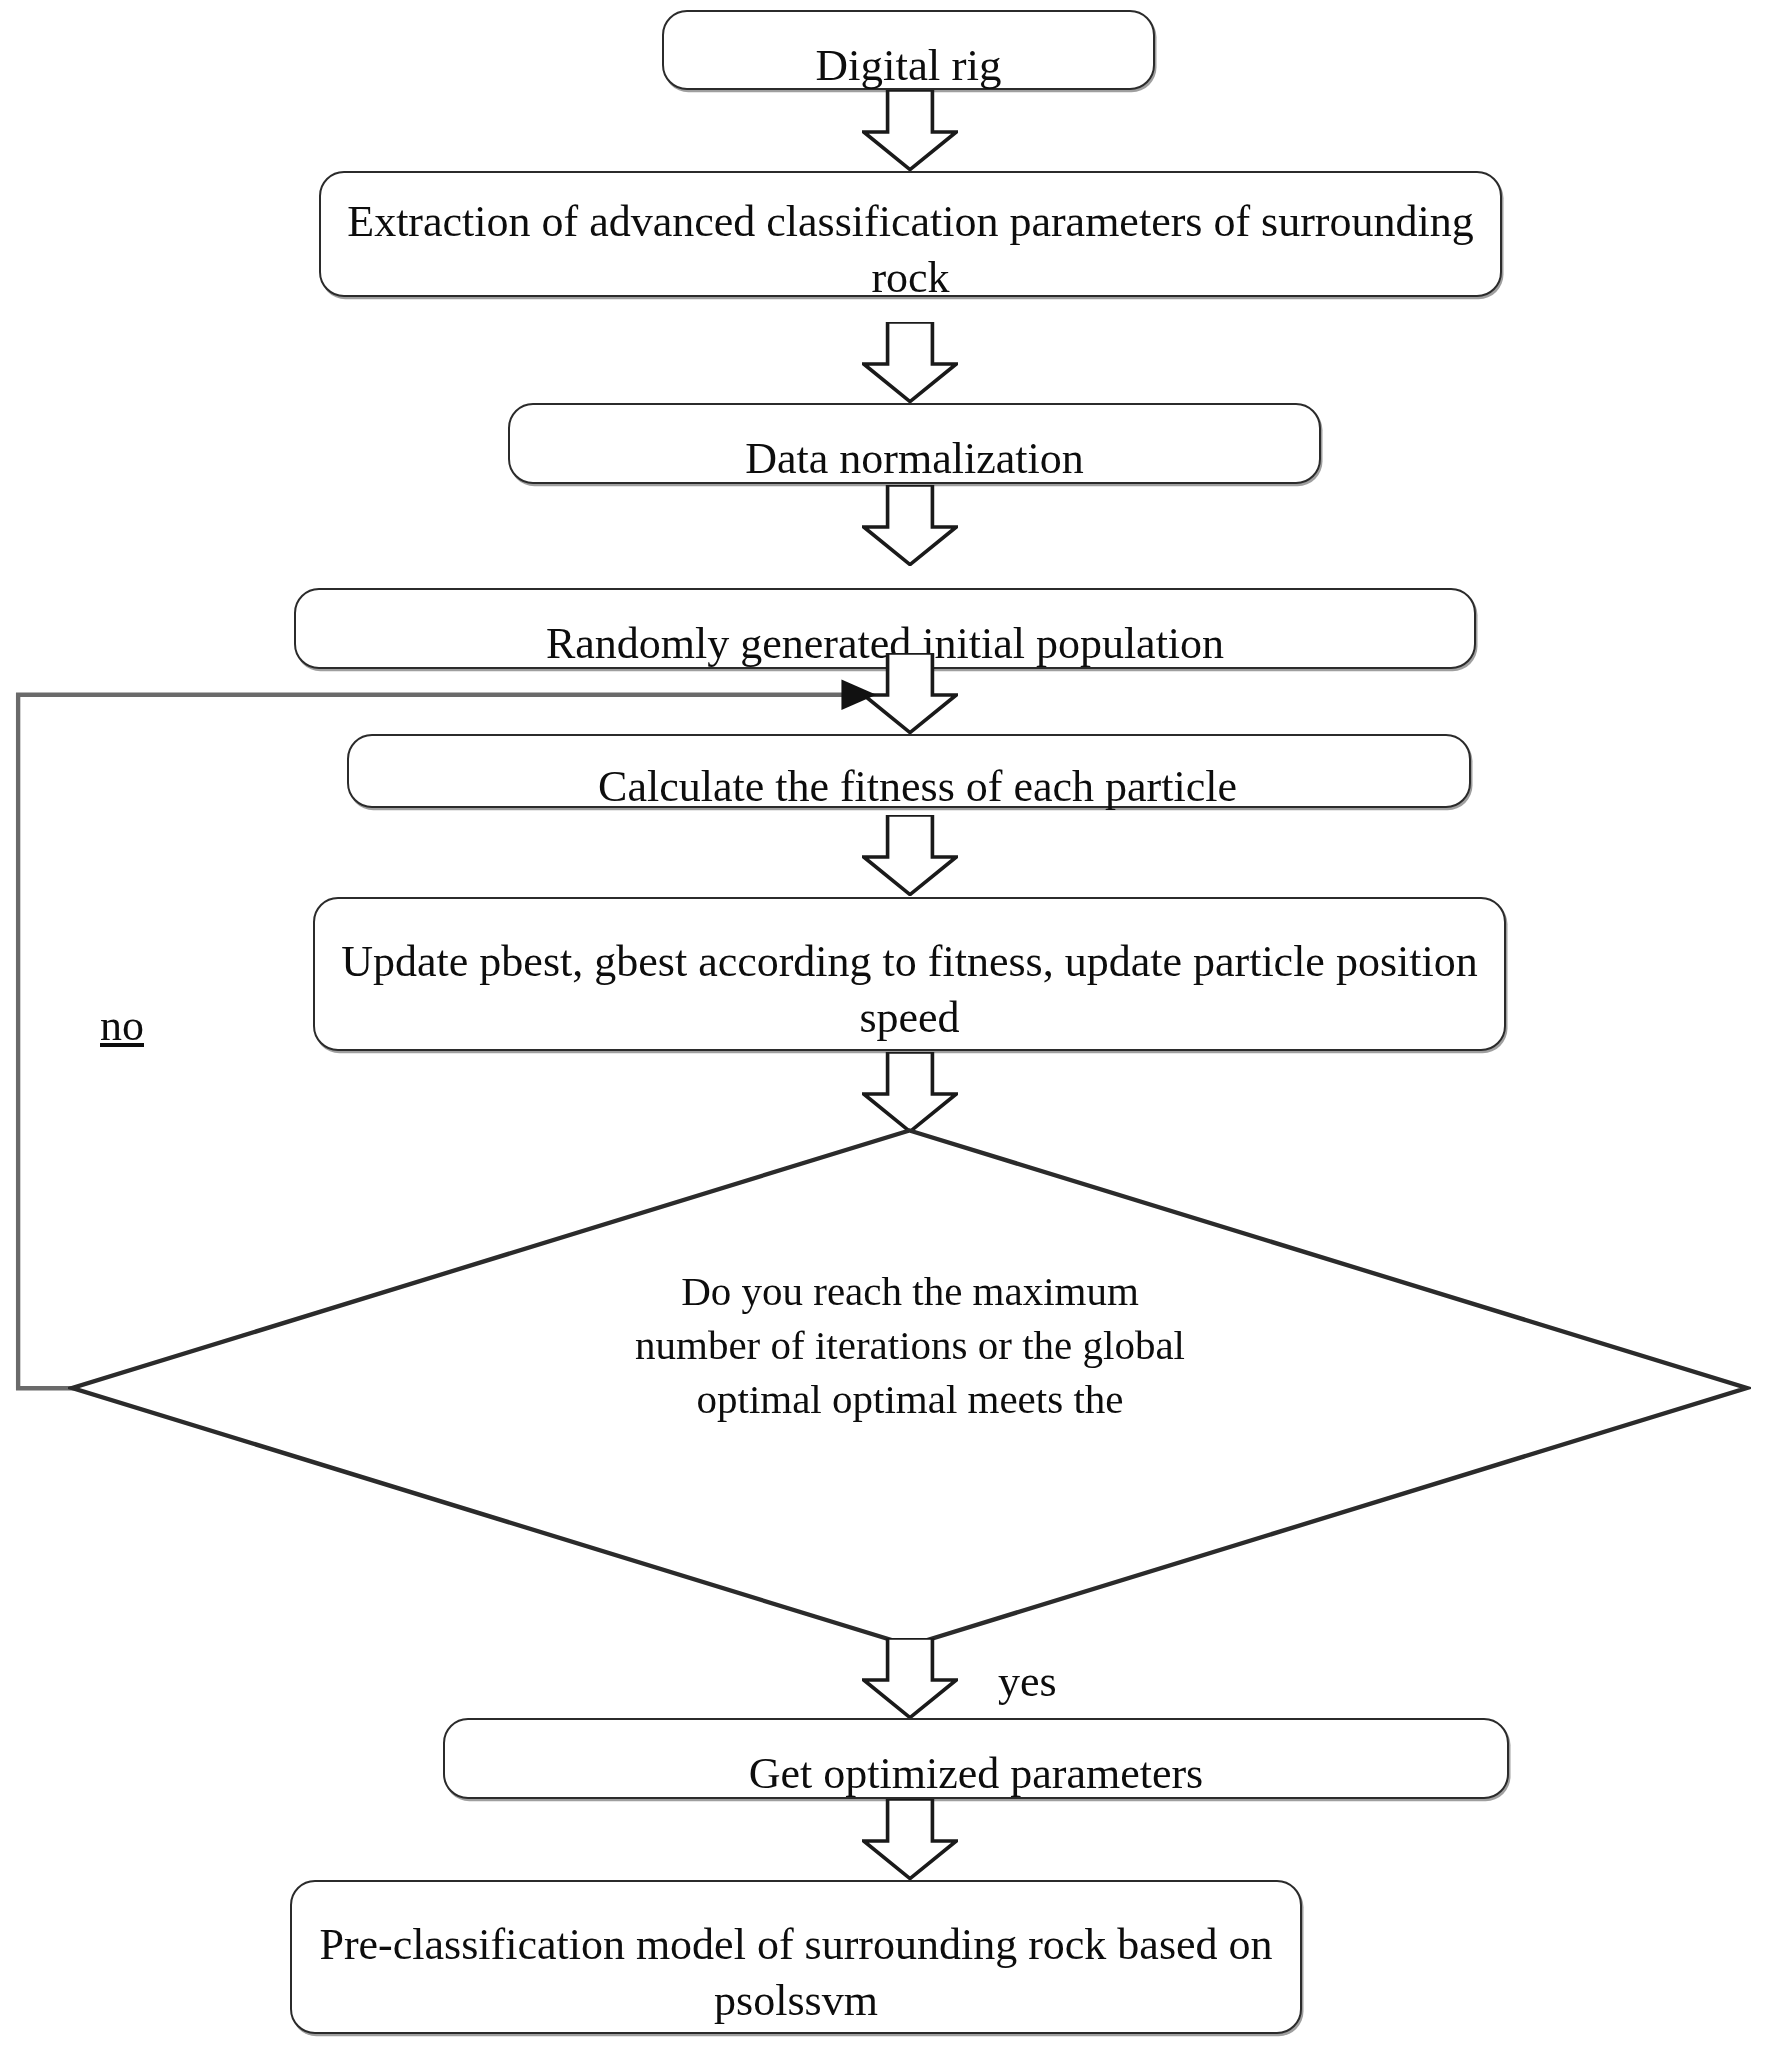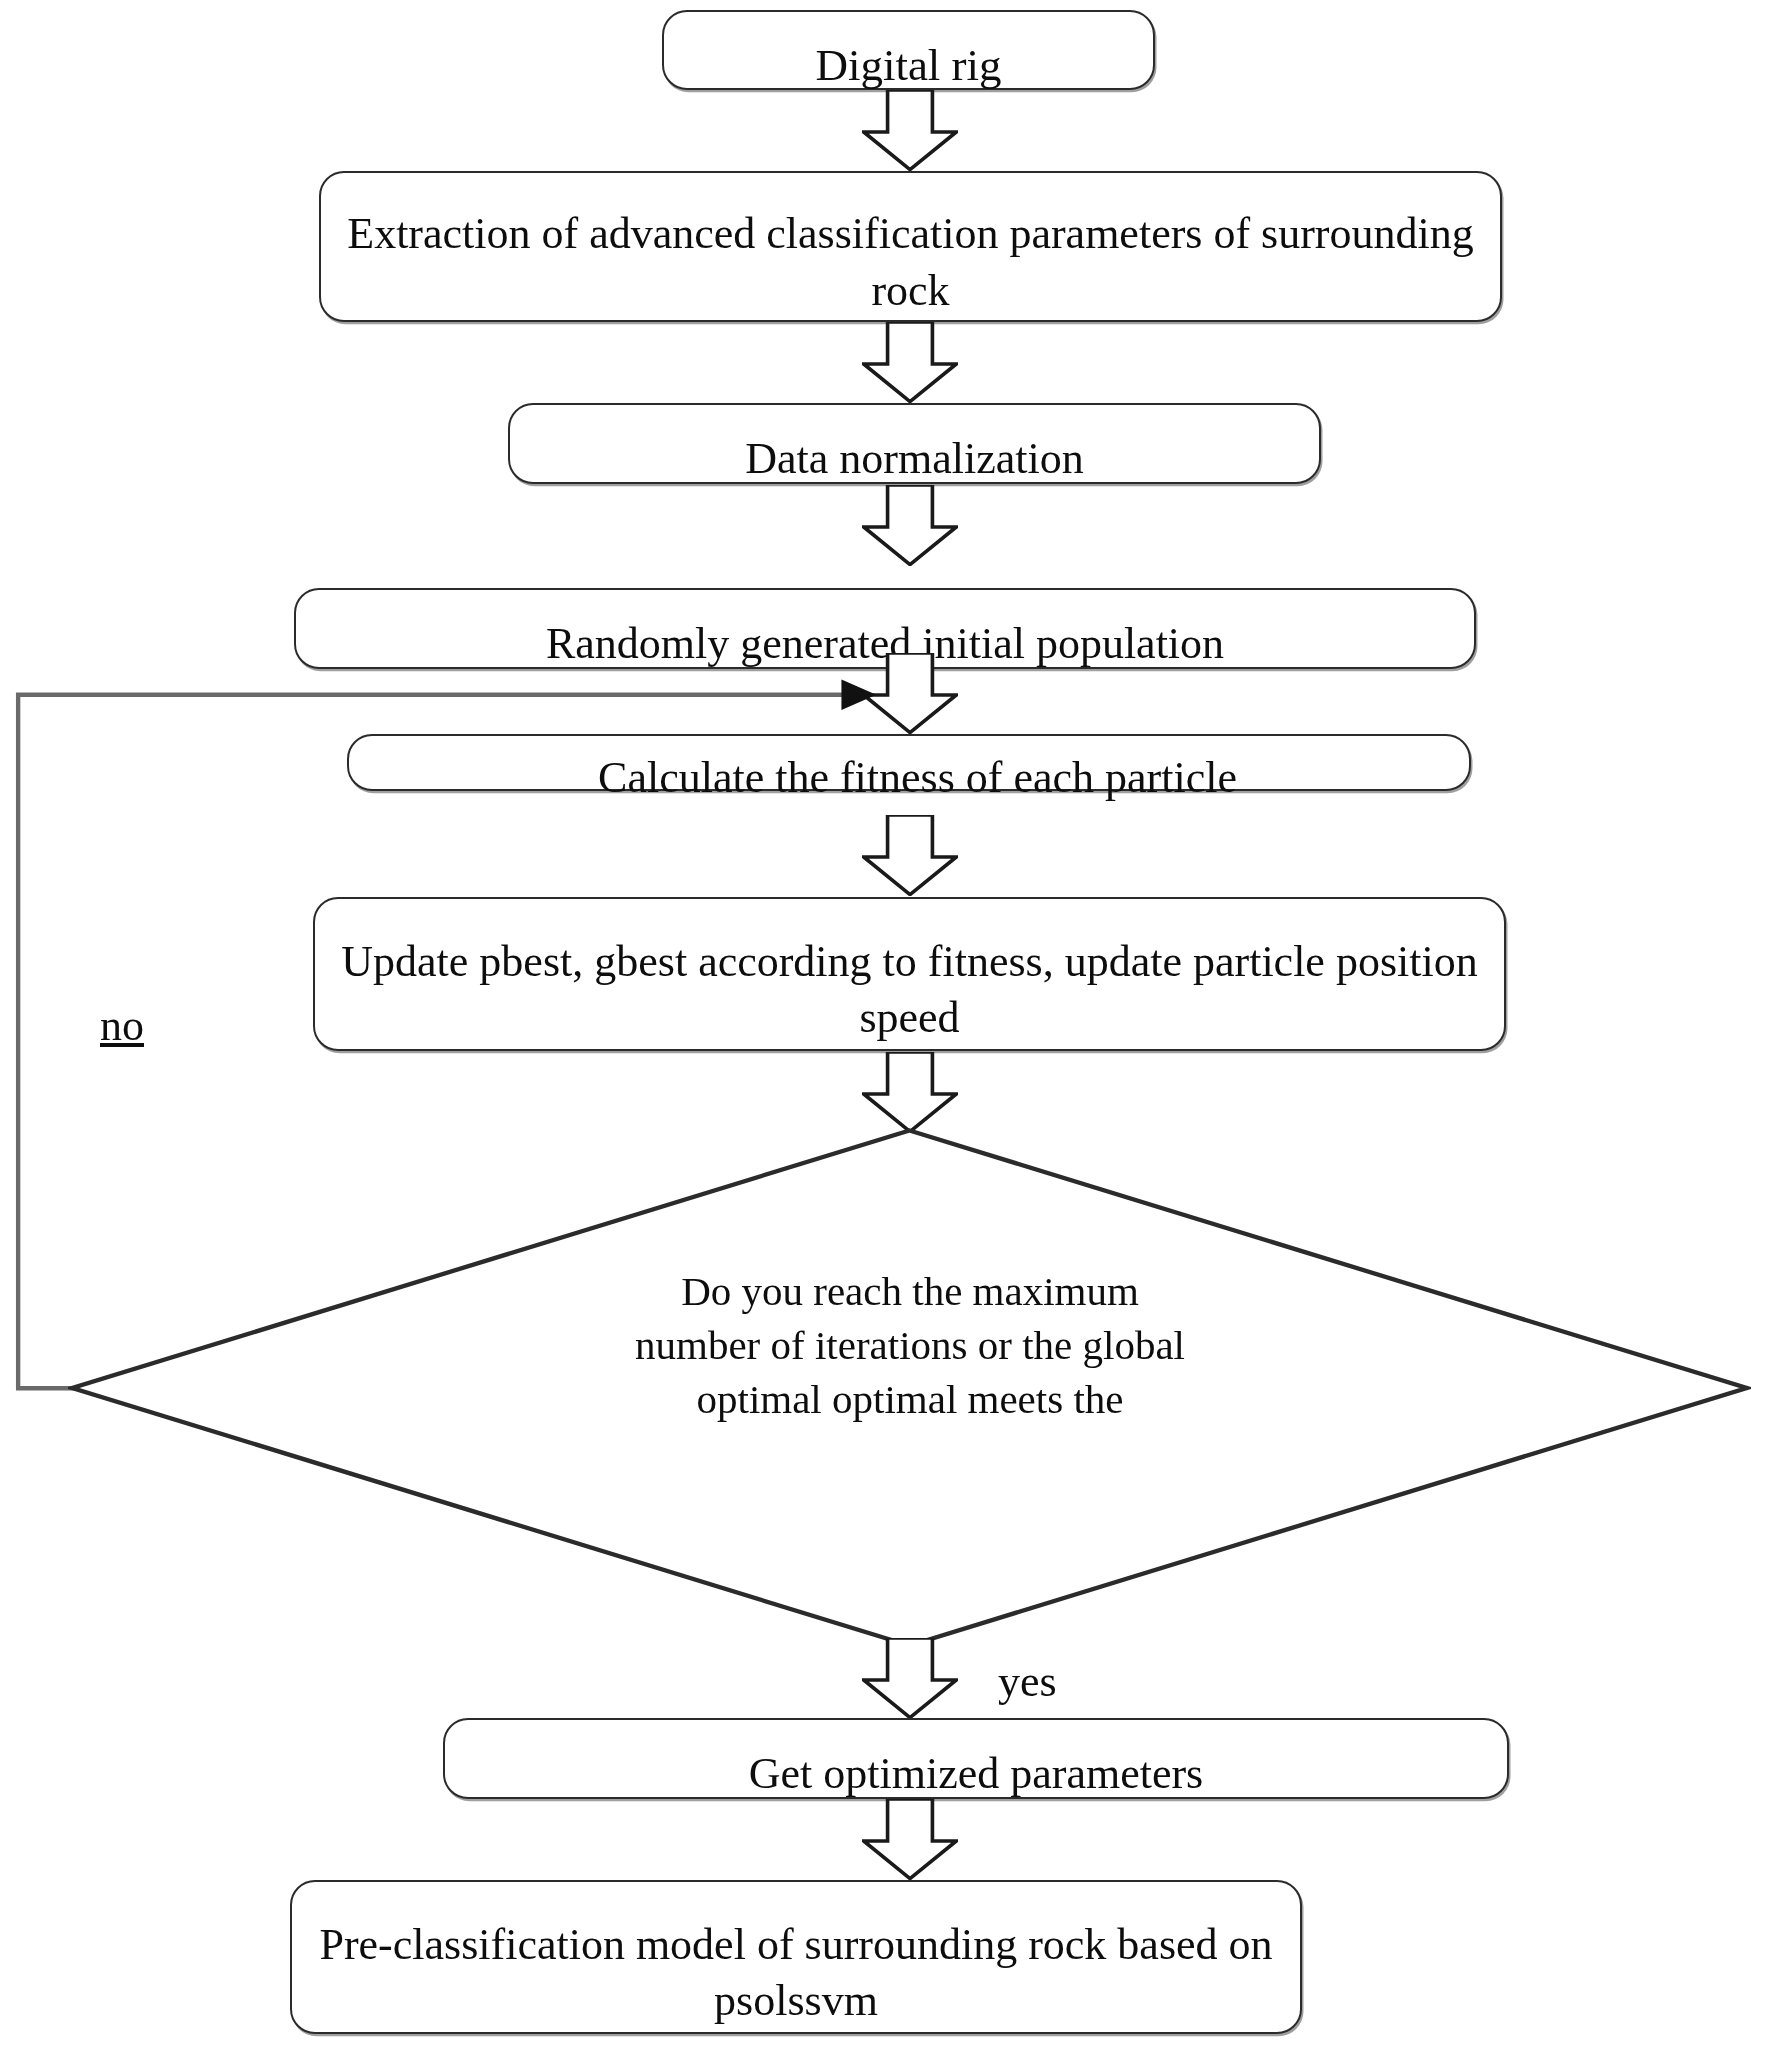--- a/index.html
+++ b/index.html
@@ -84,21 +84,21 @@
   <div class="node-box" id="node-digital-rig" style="left:662px; top:10.2px; width:493px; height:80px; font-size:45px;">
     <span class="box-text">Digital rig</span>
   </div>
 
   <div class="block-arrow" style="left:862px; top:90px; width:96px; height:81px;">
     <svg width="96" height="81" viewBox="0 0 132 112">
       <polygon points="35,0 97,0 97,58 130,58 66,110 2,58 35,58" fill="#ffffff" stroke="#1a1a1a" stroke-width="5" stroke-linejoin="miter"></polygon>
     </svg>
   </div>
 
-  <div class="node-box" id="node-extraction" style="left:319px; top:171px; width:1183px; height:151px;">
+  <div class="node-box" id="node-extraction" style="left:319px; top:171px; width:1183px; height:126px;">
     <span class="box-text">Extraction of advanced classification parameters of surrounding rock</span>
   </div>
 
   <div class="block-arrow" style="left:862px; top:322px; width:96px; height:81px;">
     <svg width="96" height="81" viewBox="0 0 132 112">
       <polygon points="35,0 97,0 97,58 130,58 66,110 2,58 35,58" fill="#ffffff" stroke="#1a1a1a" stroke-width="5" stroke-linejoin="miter"></polygon>
     </svg>
   </div>
 
   <div class="node-box" id="node-normalization" style="left:508px; top:403px; width:813px; height:81px;">
@@ -123,21 +123,21 @@
 
   <div id="feedback-loop">
     <svg width="914" height="733" viewBox="0 0 1260 1010">
 
       <path d="M 1195 27 L 25 27 L 25 983 L 110 983" fill="none" stroke="#6a6a6a" stroke-width="6"></path>
 
       <polygon points="1160,6 1208,27 1160,48" fill="#111111"></polygon>
     </svg>
   </div>
 
-  <div class="node-box" id="node-calculate-fitness" style="left:347px; top:734px; width:1124px; height:57px;padding-left:36px;">
+  <div class="node-box" id="node-calculate-fitness" style="left:347px; top:734px; width:1124px; height:74px;padding-left:36px;">
     <span class="box-text">Calculate the fitness of each particle</span>
   </div>
 
   <div class="block-arrow" style="left:862px; top:815px; width:96px; height:81px;">
     <svg width="96" height="81" viewBox="0 0 132 112">
       <polygon points="35,0 97,0 97,58 130,58 66,110 2,58 35,58" fill="#ffffff" stroke="#1a1a1a" stroke-width="5" stroke-linejoin="miter"></polygon>
     </svg>
   </div>
 
   <div class="node-box" id="node-update-pbest-gbest" style="left:313px; top:897px; width:1193px; height:154px;">

